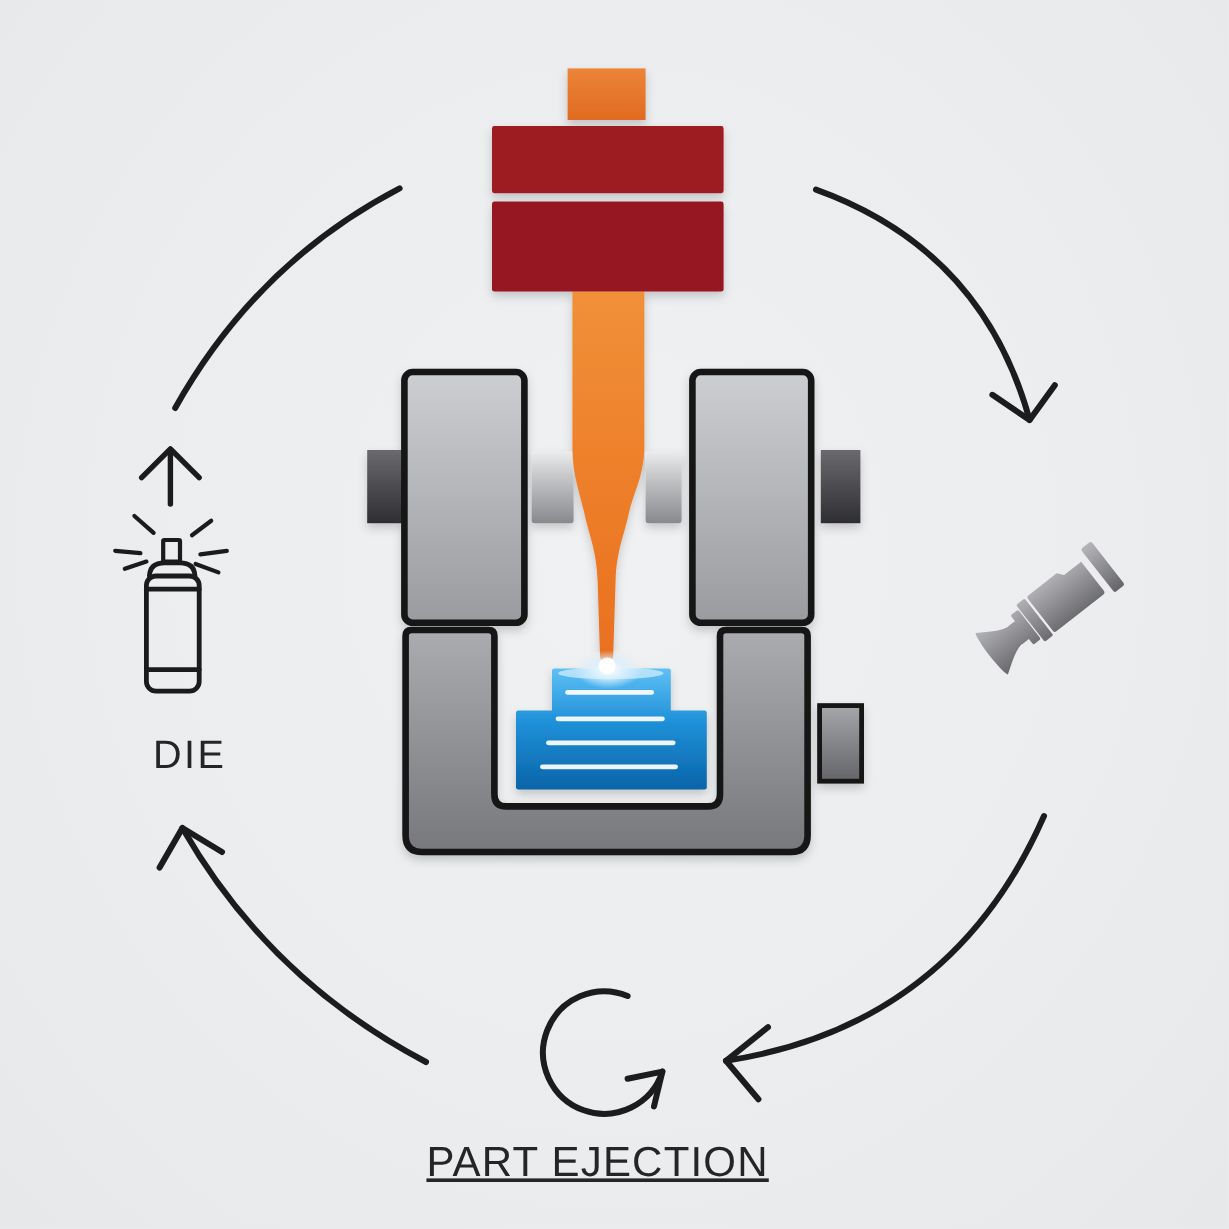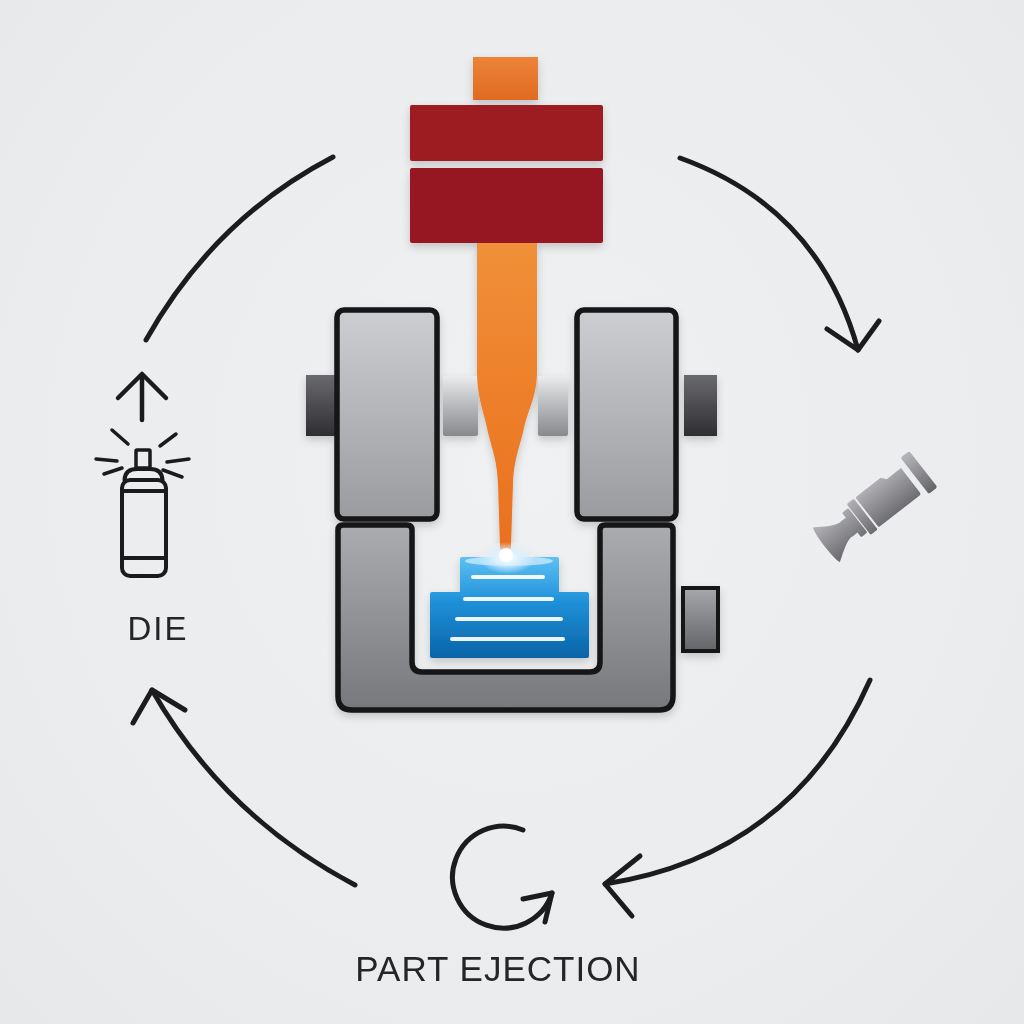--- a/index.html
+++ b/index.html
@@ -4,21 +4,21 @@
 <style>
   html,body{margin:0;padding:0;background:#ecedee;}
   .stage{
     position:relative;width:1024px;height:1024px;overflow:hidden;
     background:radial-gradient(ellipse at 50% 45%, #f0f1f2 0%, #ebecee 65%, #e7e8ea 100%);
     font-family:"Liberation Sans", sans-serif;
   }
   .stage svg{position:absolute;left:0;top:0;}
   .label{position:absolute;color:#232527;text-align:center;}
   .die-label{left:8px;top:589px;width:300px;font-size:33px;line-height:32px;letter-spacing:2px;margin-top:24px;}
-  .pe-label{left:333px;top:951px;width:330px;font-size:35px;line-height:36px;letter-spacing:1px;}
+  .pe-label{left:333px;top:951px;width:330px;font-size:35px;line-height:36px;letter-spacing:1px;text-decoration:underline;}
 </style>
 </head>
 <body>
 
 <div class="stage">
   <svg width="1024" height="1024" viewBox="0 0 1024 1024">
     <defs>
       <linearGradient id="gRed1" gradientUnits="userSpaceOnUse" x1="0" y1="105" x2="40" y2="161">
         <stop offset="0" stop-color="#d1353f"></stop>
           <stop offset="1" stop-color="#9d1a22"></stop>

